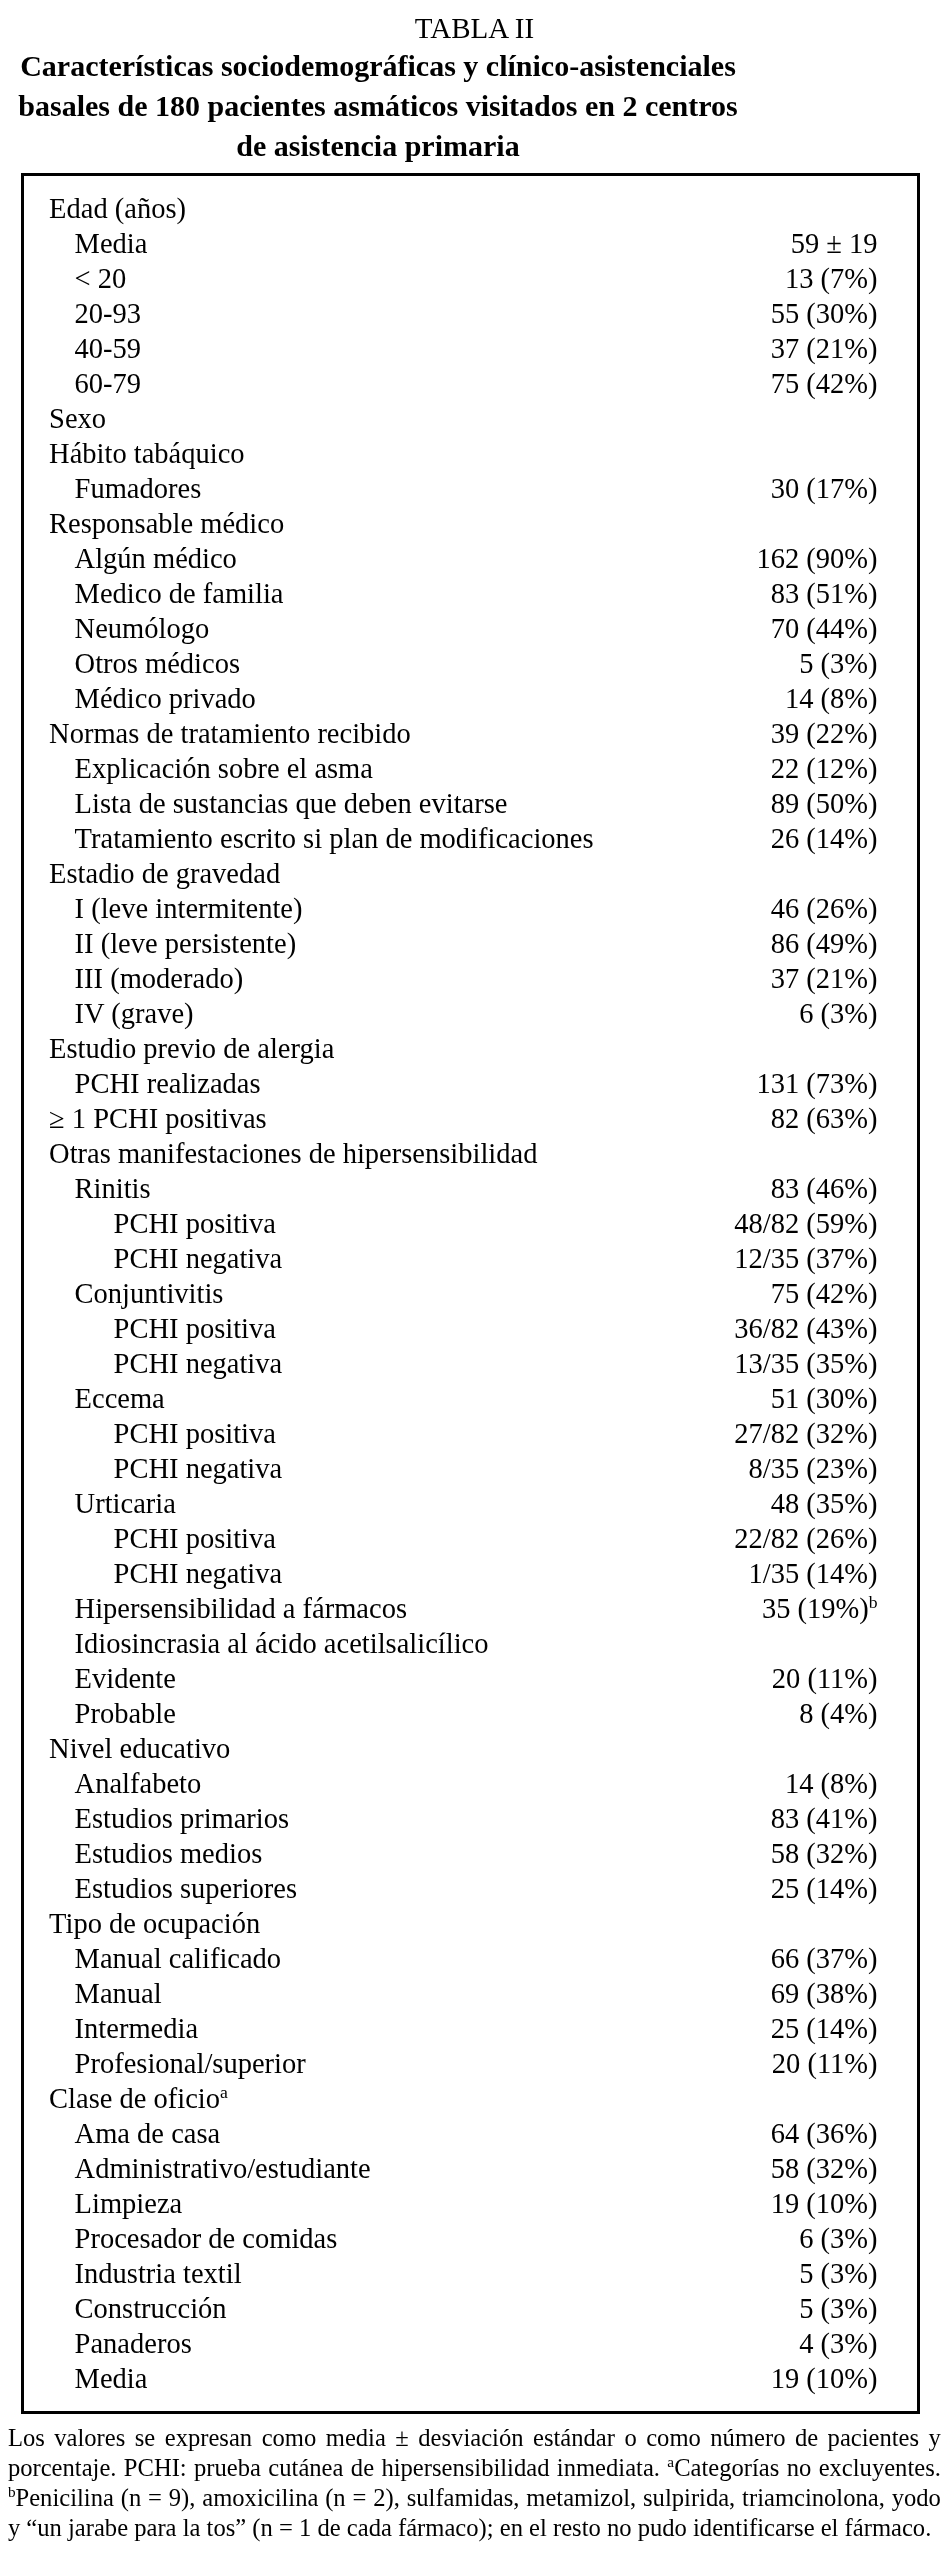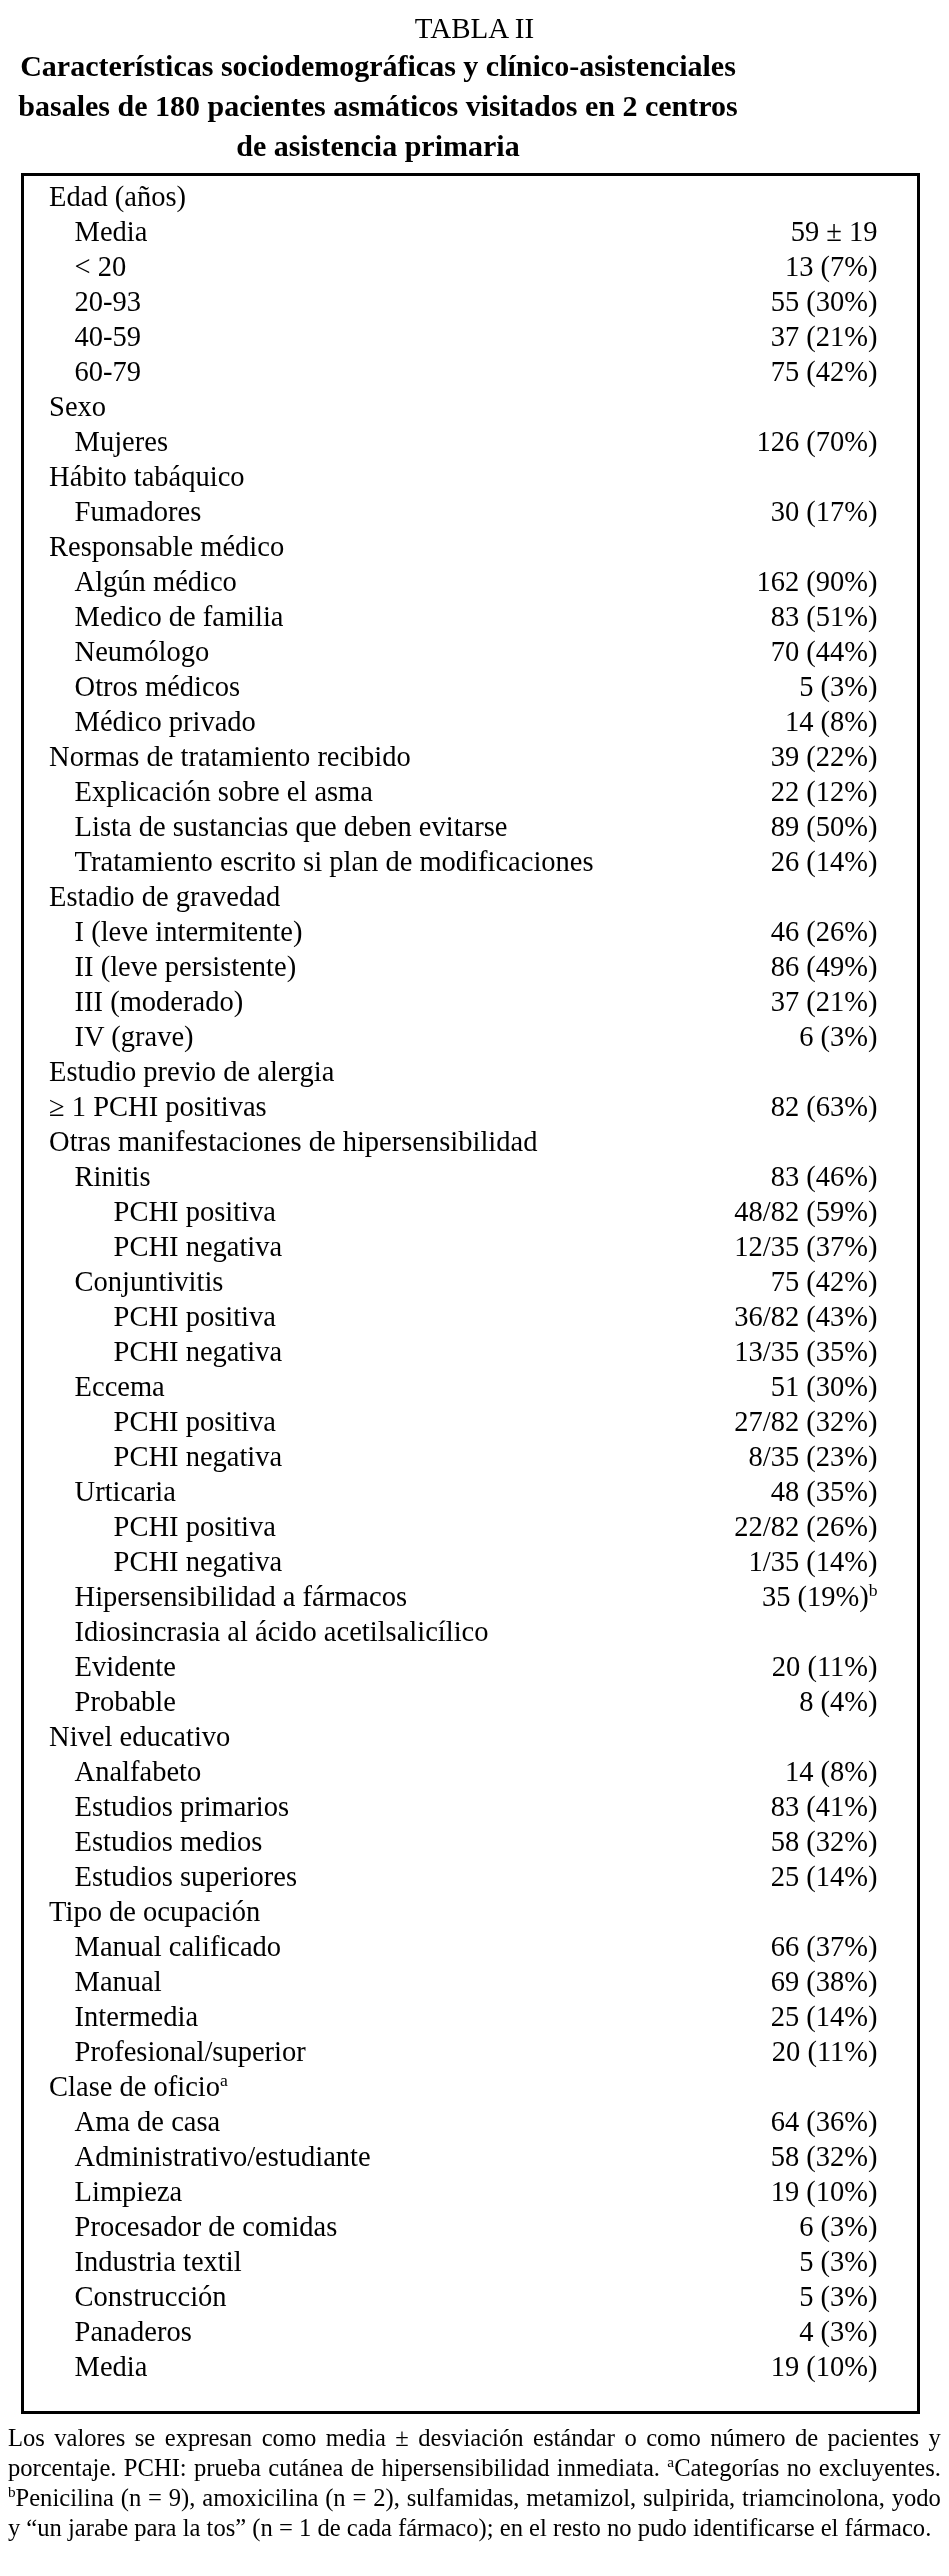--- a/index.html
+++ b/index.html
@@ -20,21 +20,21 @@
     text-align:center; font-weight:bold; font-size:30px; line-height:40px;
   }
 
   .tablebox {
     position:absolute; left:20.6px; top:173px;
     width:899px; height:2241px;
     box-sizing:border-box;
     border:3.9px solid #000;
     background:#fff;
   }
-  .rows { padding-top:3px; }
+  .rows { padding-top:15px; }
   .row {
     height:35px; line-height:35px;
     font-size:28.5px;
     display:flex; justify-content:space-between;
     padding-right:39px;
     white-space:nowrap;
   }
   .row.ind0 { padding-left:25.5px; }
   .row.ind1 { padding-left:51px; }
   .row.ind2 { padding-left:90px; }
@@ -84,24 +84,20 @@
           <span class="val">37 (21%)</span>
         </div>
         <div class="row ind1">
           <span class="lab">60-79</span>
           <span class="val">75 (42%)</span>
         </div>
         <div class="row ind0">
           <span class="lab">Sexo</span>
           <span class="val"></span>
         </div>
-        <div class="row ind1">
-          <span class="lab">Mujeres</span>
-          <span class="val">126 (70%)</span>
-        </div>
         <div class="row ind0">
           <span class="lab">Hábito tabáquico</span>
           <span class="val"></span>
         </div>
         <div class="row ind1">
           <span class="lab">Fumadores</span>
           <span class="val">30 (17%)</span>
         </div>
         <div class="row ind0">
           <span class="lab">Responsable médico</span>
@@ -160,20 +156,24 @@
           <span class="val">37 (21%)</span>
         </div>
         <div class="row ind1">
           <span class="lab">IV (grave)</span>
           <span class="val">6 (3%)</span>
         </div>
         <div class="row ind0">
           <span class="lab">Estudio previo de alergia</span>
           <span class="val"></span>
         </div>
+        <div class="row ind1">
+          <span class="lab">PCHI realizadas</span>
+          <span class="val">131 (73%)</span>
+        </div>
         <div class="row ind0">
           <span class="lab">≥ 1 PCHI positivas</span>
           <span class="val">82 (63%)</span>
         </div>
         <div class="row ind0">
           <span class="lab">Otras manifestaciones de hipersensibilidad</span>
           <span class="val"></span>
         </div>
         <div class="row ind1">
           <span class="lab">Rinitis</span>

